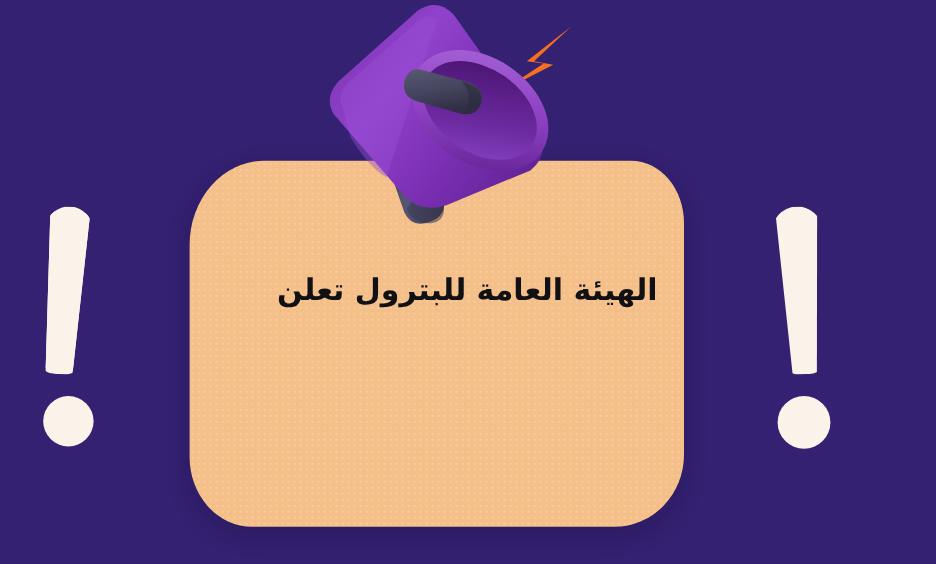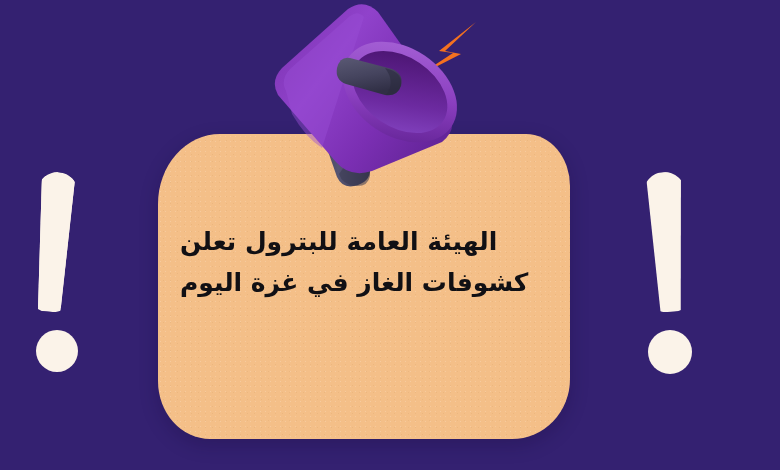--- a/index.html
+++ b/index.html
@@ -100,21 +100,21 @@
     background-position: 0 0, 2px 3px;
     opacity: 0.65;
     pointer-events: none;
   }
 
   .bubble-text {
     position: absolute;
     left: 0;
     right: 0;
     top: 88px;
-    text-align: left;
+    text-align: right;
     direction: rtl;
     color: #111014;
     font-size: 25px;
     font-weight: 700;
     line-height: 1.62;
     letter-spacing: 0px;
     padding: 0 22px;
     box-sizing: border-box;
     z-index: 3;
   }
@@ -153,21 +153,20 @@
   </div>
 
   <div class="excl excl-right">
     <div class="stem"></div>
     <div class="dot"></div>
   </div>
 
   <div class="bubble">
     <div class="bubble-text">
       <span class="line">الهيئة العامة للبترول تعلن</span>
-      <span class="line">كشوفات الغاز في غزة اليوم</span>
     </div>
   </div>
 
   <div class="bolt">
     <svg viewBox="0 0 90 78" xmlns="http://www.w3.org/2000/svg">
       <polygon points="72,8 35,37 49,39 14,62 57,40 41,37" fill="#F4711F"></polygon>
     </svg>
   </div>
 
   <div class="megaphone">

